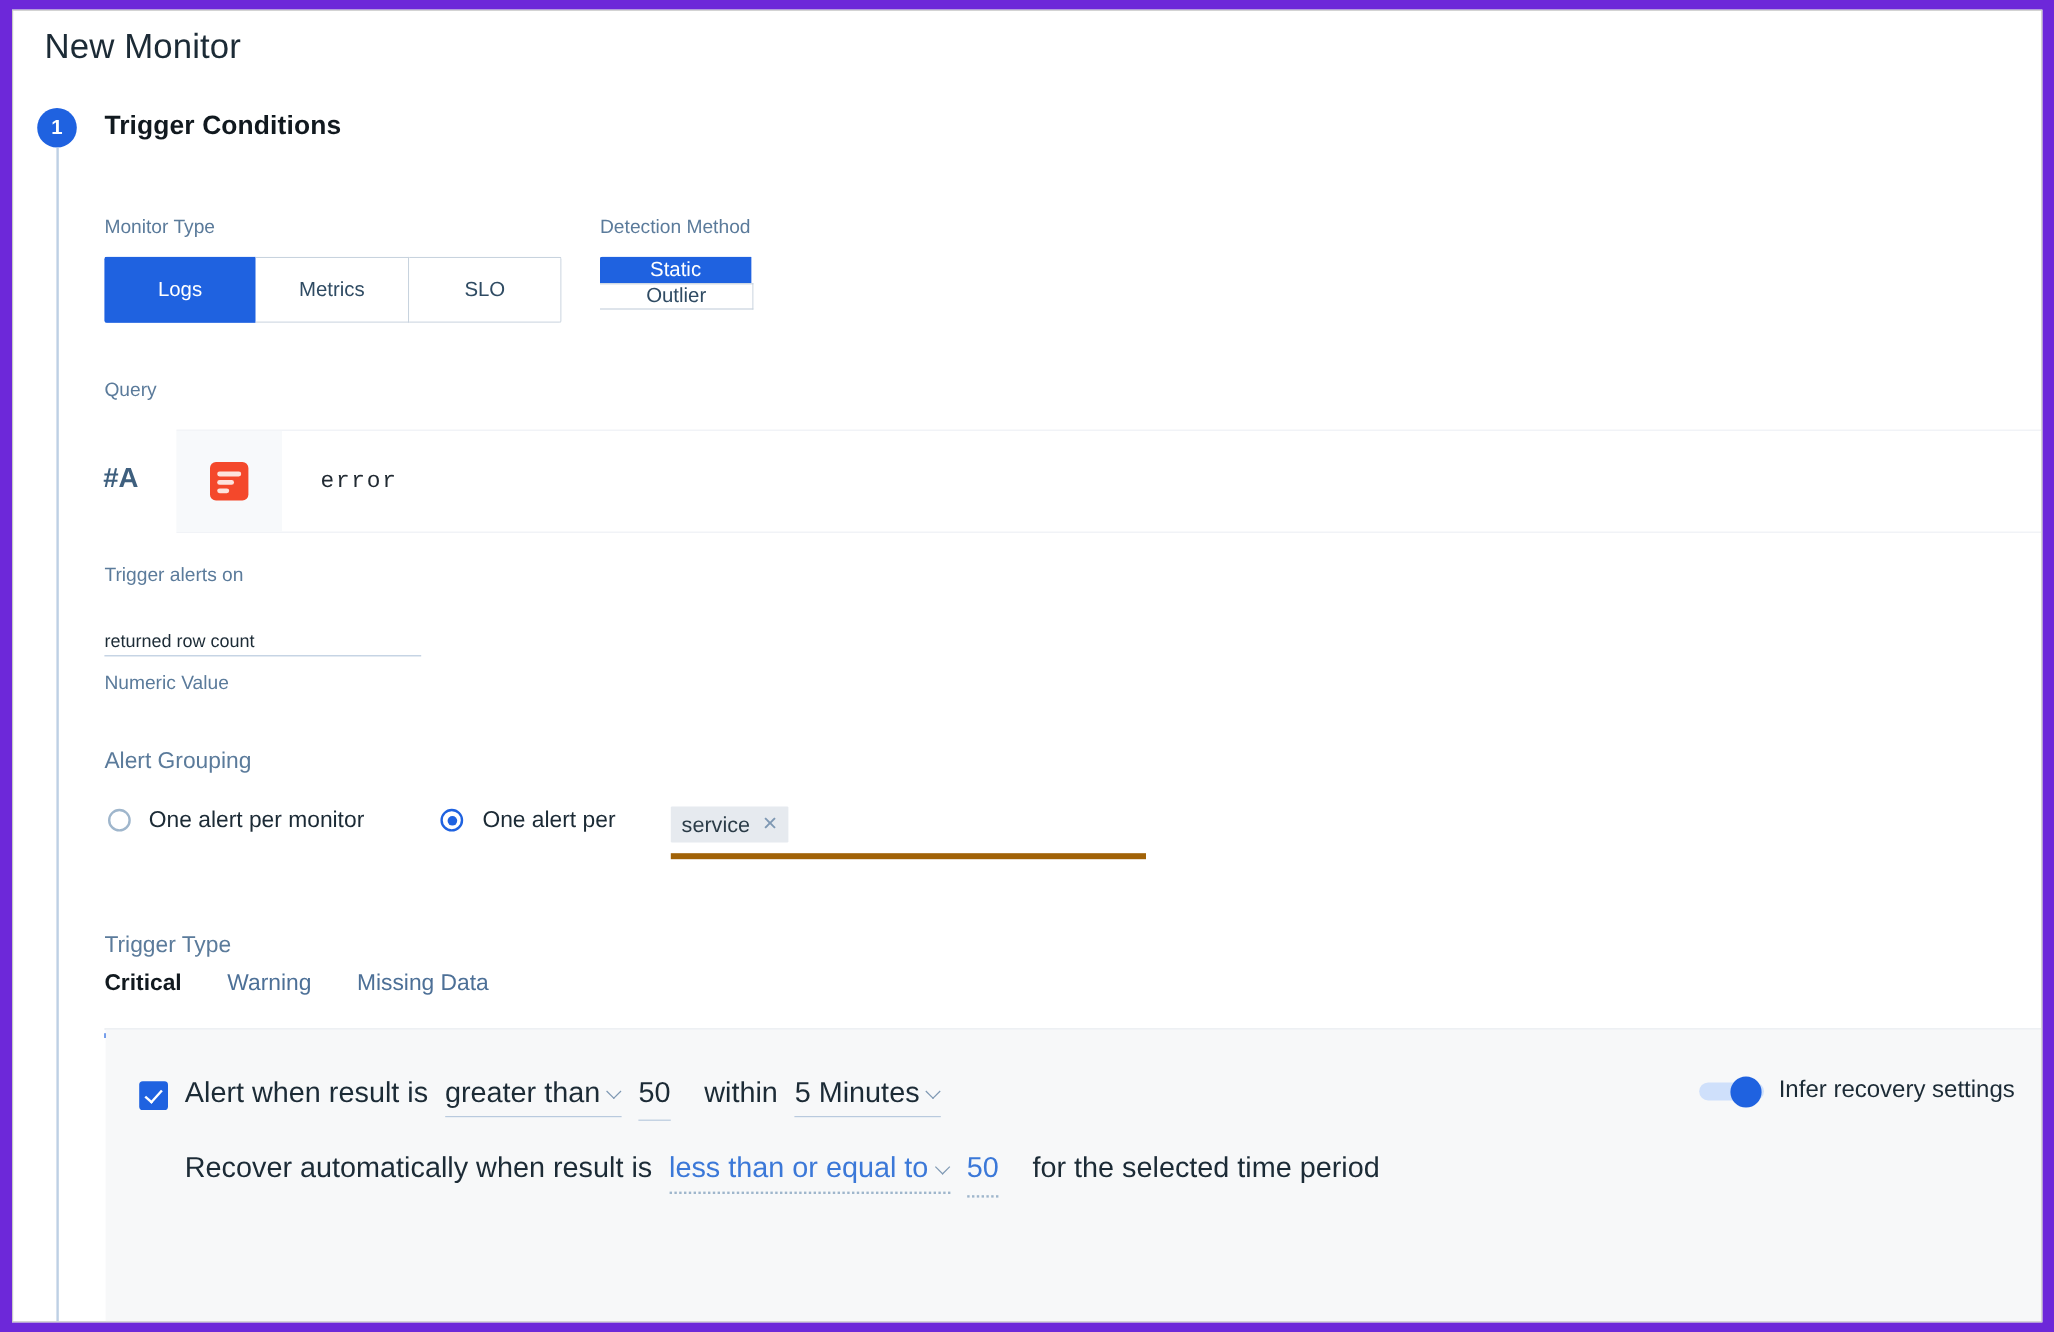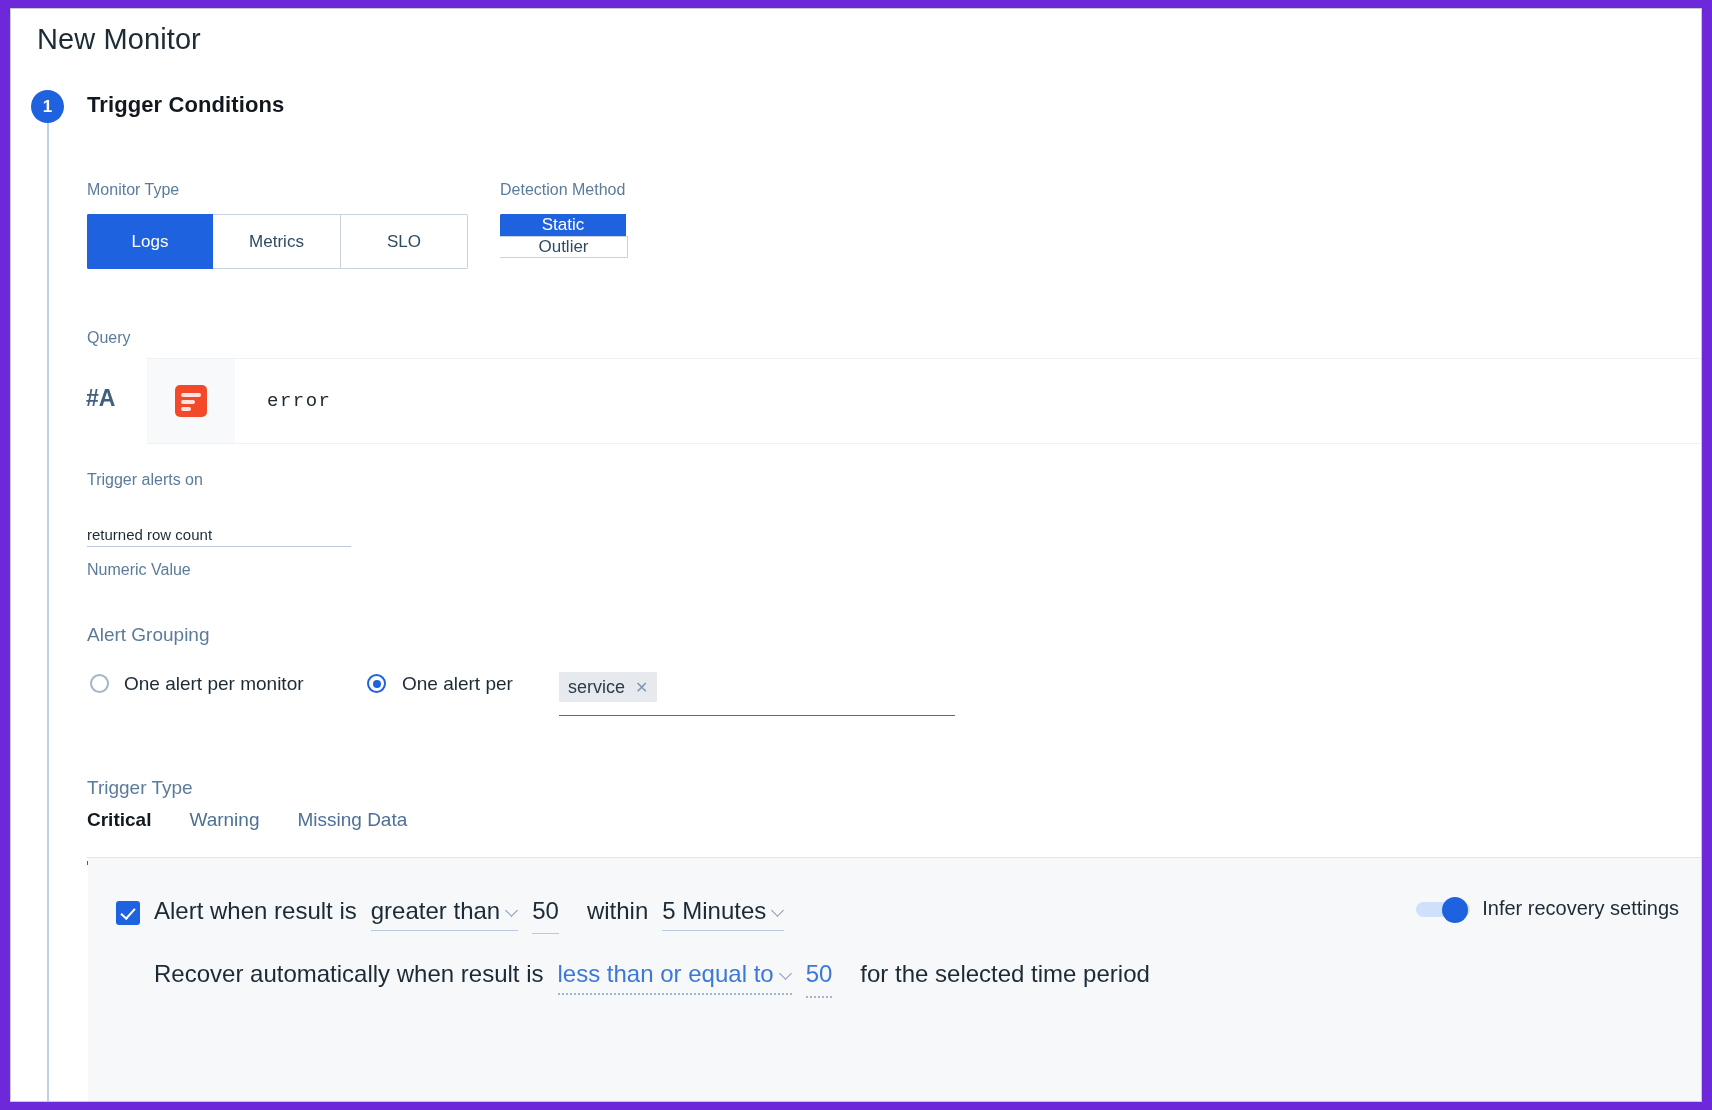--- a/index.html
+++ b/index.html
@@ -224,21 +224,21 @@
     color: #1c2b36;
   }
 
   
   .tag-field {
     position: absolute;
     left: 548px;
     top: 660px;
     width: 396px;
     height: 47px;
-    border-bottom: 1px solid #a16207;
+    border-bottom: 5px solid #a16207;
     box-sizing: border-box;
     padding-left: 22px;
   }
   .tag {
     position: absolute;
     left: 0;
     top: 3px;
     height: 30px;
     padding: 0 9px;
     background: #e6eaef;
@@ -439,21 +439,21 @@
       <div class="seg-btn" style="width:128px;">Metrics</div>
       <div class="seg-btn" style="width:127px;">SLO</div>
     </div>
 
     <div class="flabel" style="left:489px; top:172px;">Detection Method</div>
     <div class="seg" style="left:489px; top:205px;flex-direction:column;">
       <div class="seg-btn active" style="width:126px;">Static</div>
       <div class="seg-btn" style="width:128px;">Outlier</div>
     </div>
 
-    <div class="flabel" style="left:76px; top:320px;">Query</div>
+    <div class="flabel" style="left:76px; top:308px;">Query</div>
     <div class="query-hash">#A</div>
     <div class="query-row">
       <div class="query-icon-cell">
         <div class="log-icon">
           <i class="l1"></i>
             <i class="l2"></i>
             <i class="l3"></i>
         </div>
       </div>
       <div class="query-text">error</div>

